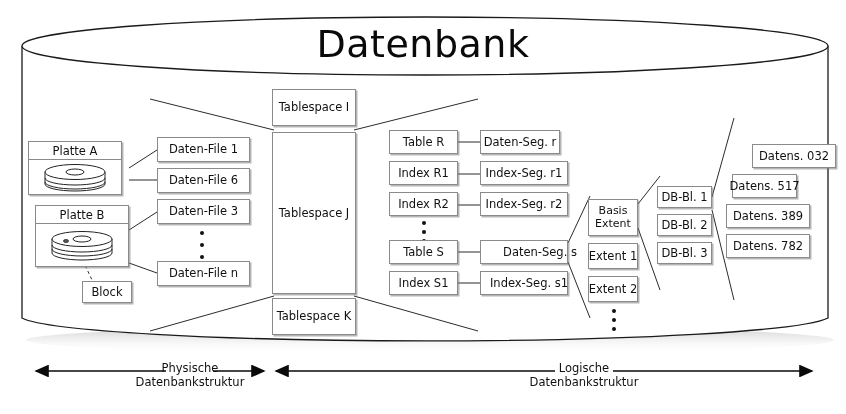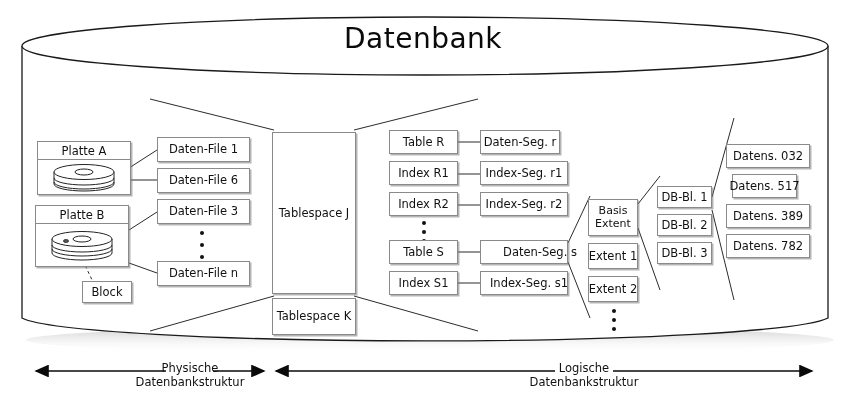--- a/index.html
+++ b/index.html
@@ -11,21 +11,21 @@
     background:#ffffff;
     overflow:hidden;
   }
   
   #cyl-svg{position:absolute;left:0;top:0;width:846px;height:414px;}
   
   .title{
     position:absolute;
     left:0;right:0;top:22px;
     text-align:center;
-    font-size:28px;
+    font-size:38px;
     font-weight:400;
     letter-spacing:0.5px;
     color:#0a0a0a;
     font-family:"DejaVu Sans", sans-serif;
   }
   
   .bx{
     position:absolute;
     box-sizing:border-box;
     background:#ffffff;
@@ -128,21 +128,21 @@
       <line x1="568" y1="262" x2="590" y2="318"></line>
 
       <line x1="638" y1="204" x2="660" y2="176"></line>
       <line x1="638" y1="228" x2="660" y2="290"></line>
 
       <line x1="712" y1="197" x2="734" y2="118"></line>
       <line x1="712" y1="210" x2="734" y2="300"></line>
     </g>
   </svg>
 
-  <div class="platte" style="left:37px;top:141px;width:94px;height:54px;">
+  <div class="platte" style="left:28px;top:141px;width:94px;height:54px;">
     <div class="platte-head">Platte A</div>
     <div class="platte-body">
       <svg class="disk-svg" width="66" height="32" viewBox="0 0 66 32">
         <g fill="#ffffff" stroke="#222" stroke-width="1">
           <path d="M3,10 L3,22 A30,7 0 0 0 63,22 L63,10 Z"></path>
           <path d="M3,16 A30,7 0 0 0 63,16" fill="none"></path>
           <path d="M3,20 A30,7 0 0 0 63,20" fill="none"></path>
           <ellipse cx="33" cy="10" rx="30" ry="7.5"></ellipse>
           <ellipse cx="33" cy="10" rx="9" ry="3"></ellipse>
         </g>
@@ -171,20 +171,21 @@
   <div class="bx" style="left:157px;top:137px;width:93px;height:25px;">Daten-File 1</div>
   <div class="bx" style="left:157px;top:168px;width:93px;height:25px;">Daten-File 6</div>
   <div class="bx" style="left:157px;top:199px;width:93px;height:25px;">Daten-File 3</div>
   <div class="vdots" style="left:199px;top:231px;width:5px;height:28px;">
     <span></span>
       <span></span>
       <span></span>
   </div>
   <div class="bx" style="left:157px;top:261px;width:93px;height:25px;">Daten-File n</div>
 
+  <div class="bx" style="left:272px;top:89px;width:84px;height:37px;">Tablespace I</div>
   <div class="bx" style="left:272px;top:298px;width:84px;height:37px;">Tablespace K</div>
   <div class="bx" style="left:272px;top:132px;width:84px;height:162px;">Tablespace J</div>
 
   <div class="bx" style="left:389px;top:130px;width:69px;height:24px;">Table R</div>
   <div class="bx" style="left:389px;top:161px;width:69px;height:24px;">Index R1</div>
   <div class="bx" style="left:389px;top:192px;width:69px;height:24px;">Index R2</div>
   <div class="vdots" style="left:421px;top:221px;width:5px;height:22px;">
     <span></span>
       <span></span>
       <span></span>
@@ -207,21 +208,21 @@
   <div class="vdots" style="left:611px;top:309px;width:5px;height:22px;">
     <span></span>
       <span></span>
       <span></span>
   </div>
 
   <div class="bx" style="left:657px;top:186px;width:55px;height:22px;">DB-Bl. 1</div>
   <div class="bx" style="left:657px;top:214px;width:55px;height:22px;">DB-Bl. 2</div>
   <div class="bx" style="left:657px;top:242px;width:55px;height:22px;">DB-Bl. 3</div>
 
-  <div class="bx" style="left:726px;top:144px;width:84px;height:24px;">Datens. 032</div>
+  <div class="bx" style="left:752px;top:144px;width:84px;height:24px;">Datens. 032</div>
   <div class="bx" style="left:732px;top:174px;width:65px;height:24px;">Datens. 517</div>
   <div class="bx" style="left:726px;top:204px;width:84px;height:24px;">Datens. 389</div>
   <div class="bx" style="left:726px;top:234px;width:84px;height:24px;">Datens. 782</div>
 
   <svg style="position:absolute;left:0;top:352px;width:846px;height:40px;" viewBox="0 0 846 40">
     <defs>
       <marker id="arwL" markerWidth="9" markerHeight="8" refX="1" refY="4" orient="auto">
         <path d="M9,0 L0,4 L9,8 Z" fill="#0a0a0a"></path>
       </marker>
       <marker id="arwR" markerWidth="9" markerHeight="8" refX="8" refY="4" orient="auto">

